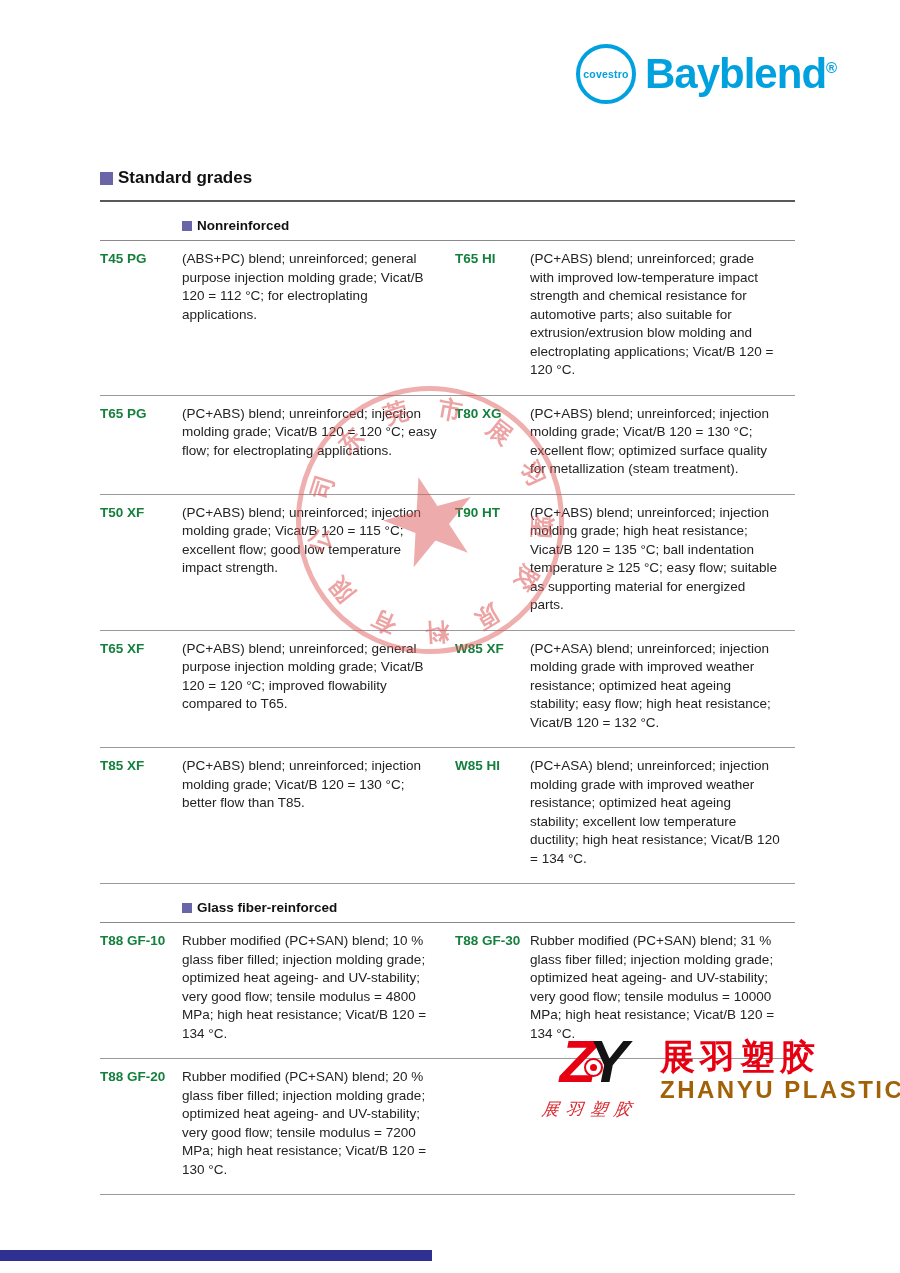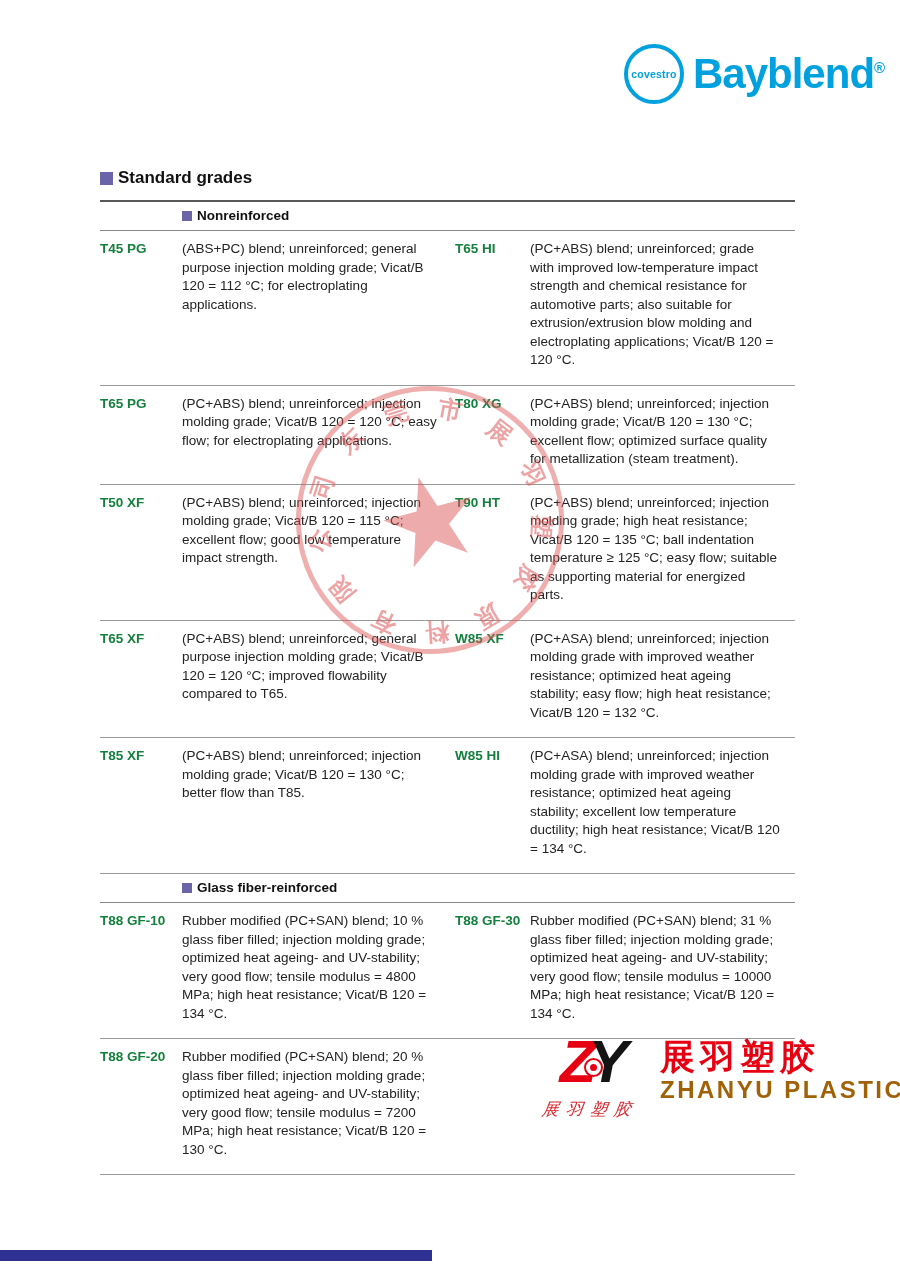--- a/index.html
+++ b/index.html
@@ -5,33 +5,33 @@
   html,body{margin:0;padding:0;background:#ffffff;}
   #page{
     position:relative;width:900px;height:1273px;background:#ffffff;overflow:hidden;
     font-family:"Liberation Sans",sans-serif;color:#1e1e1e;
   }
 
   
   #brand{position:absolute;left:576px;top:44px;display:flex;align-items:center;gap:9px;}
   .covestro-ring{
     width:52px;height:52px;border-radius:50%;border:4px solid #00a1de;
-    display:flex;align-items:center;justify-content:center;margin-left:48px;
+    display:flex;align-items:center;justify-content:center;
   }
   .covestro-ring span{font-size:10.5px;font-weight:bold;color:#00a1de;letter-spacing:.2px;}
   .bayblend{font-size:42px;font-weight:bold;color:#00a1de;letter-spacing:-1px;line-height:1;}
   .bayblend sup{font-size:15px;font-weight:bold;vertical-align:super;}
 
   
   #content{position:absolute;left:100px;top:168px;width:695px;}
   #page-title-row{display:flex;align-items:center;padding-bottom:12px;border-bottom:2px solid #58595b;}
   .sq-lg{width:13px;height:13px;background:#6a64a8;display:inline-block;margin-right:5px;}
   .title-text{font-size:17px;font-weight:bold;color:#111;}
 
-  .section-head{display:flex;align-items:center;padding:6px 0 7px 82px;border-bottom:1.5px solid #8a8a8d;}
+  .section-head{display:flex;align-items:center;padding:16px 0 7px 82px;border-bottom:1.5px solid #8a8a8d;}
   .sq-sm{width:10px;height:10px;background:#6a64a8;display:inline-block;margin-right:5px;}
   .section-label{font-size:13.5px;font-weight:bold;color:#111;}
 
   .trow{
     display:grid;grid-template-columns:82px 273px 75px 265px;
     padding:9px 0 15px 0;border-bottom:1px solid #9a9a9d;
   }
   .gcode{font-size:13.5px;font-weight:bold;line-height:18.5px;color:#15803d;}
   .gdesc{font-size:13.5px;line-height:18.5px;color:#232323;padding-right:14px;}
 

